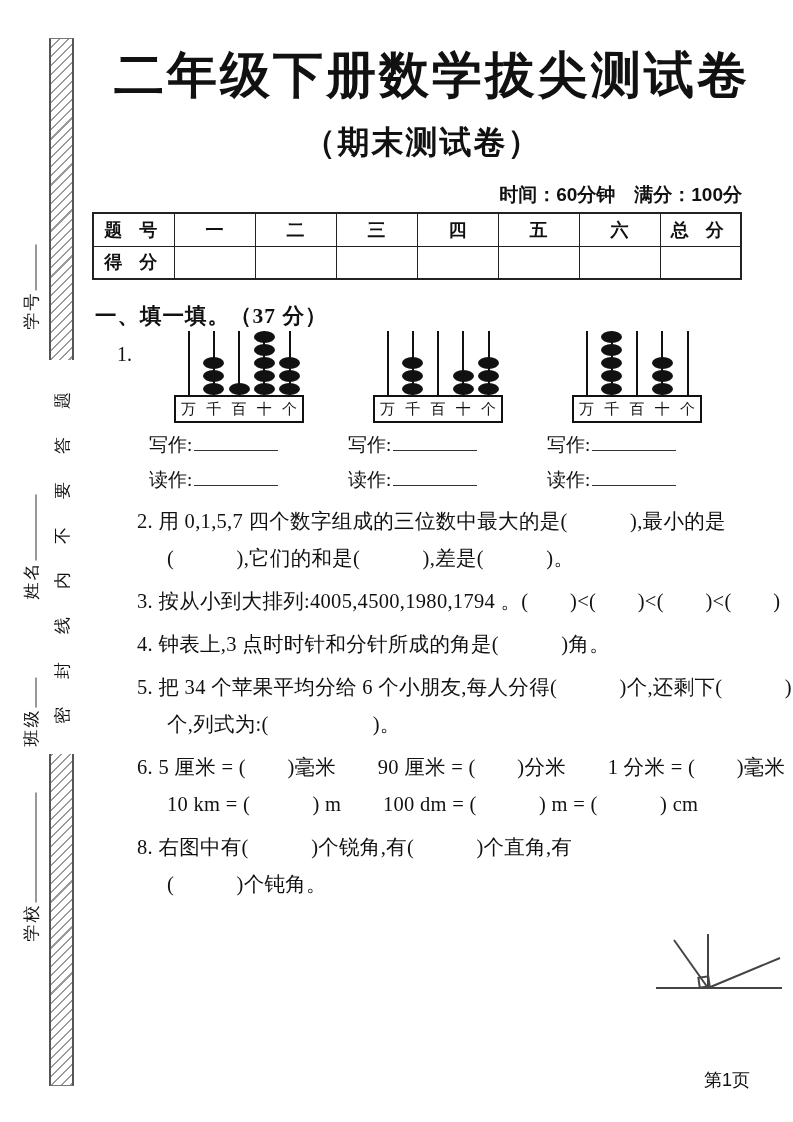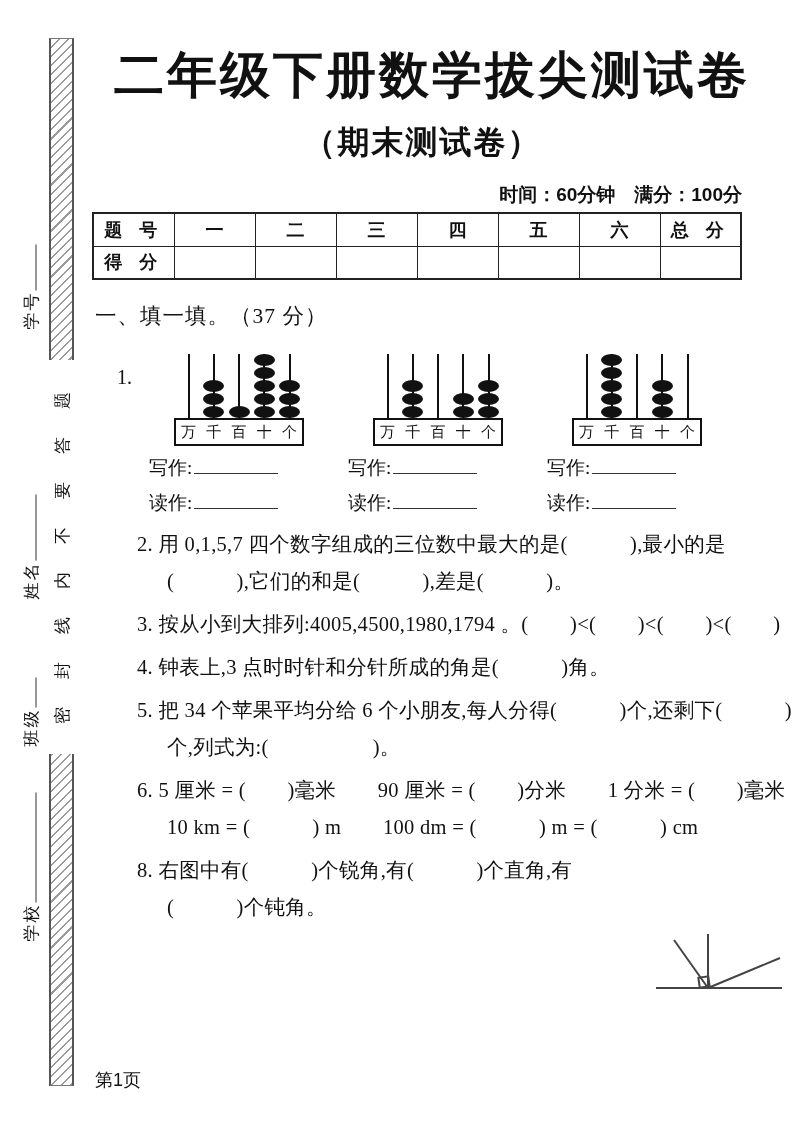--- a/index.html
+++ b/index.html
@@ -97,23 +97,23 @@
   .score-table td.lbl { letter-spacing: 6px; }
 
   
   .main {
     position: absolute;
     left: 95px; top: 301px;
     width: 660px;
   }
   .section-heading {
     font-size: 21.5px;
-    font-weight: normal;
+    font-weight: bold;
     letter-spacing: 1px;
-    margin-bottom: 24px;
+    margin-bottom: 1px;
   }
   .q1-row { display: flex; margin-left: 22px; }
   .q1-num { width: 28px; font-size: 20px; padding-top: 12px; }
   .abacus-col { width: 188px; margin-right: 11px; }
   .abacus { width: 130px; margin: 0 auto; }
   .rods {
     display: flex;
     justify-content: space-between;
     padding: 0 4px;
     height: 64px;
@@ -161,21 +161,21 @@
   }
   .ql.indent { padding-left: 30px; }
 
   
   .angle-fig { position: absolute; left: 648px; top: 928px; }
 
   
   .page-footer {
     position: absolute;
     left: 95px; top: 1068px; width: 655px;
-    text-align: left;
+    text-align: right;
     font-family: "Liberation Sans", sans-serif;
     font-size: 18px;
   }
 </style>
 </head>
 <body>
 
 <div class="seal-band"></div>
 <div class="seal-text">密封线内不要答题</div>
 

